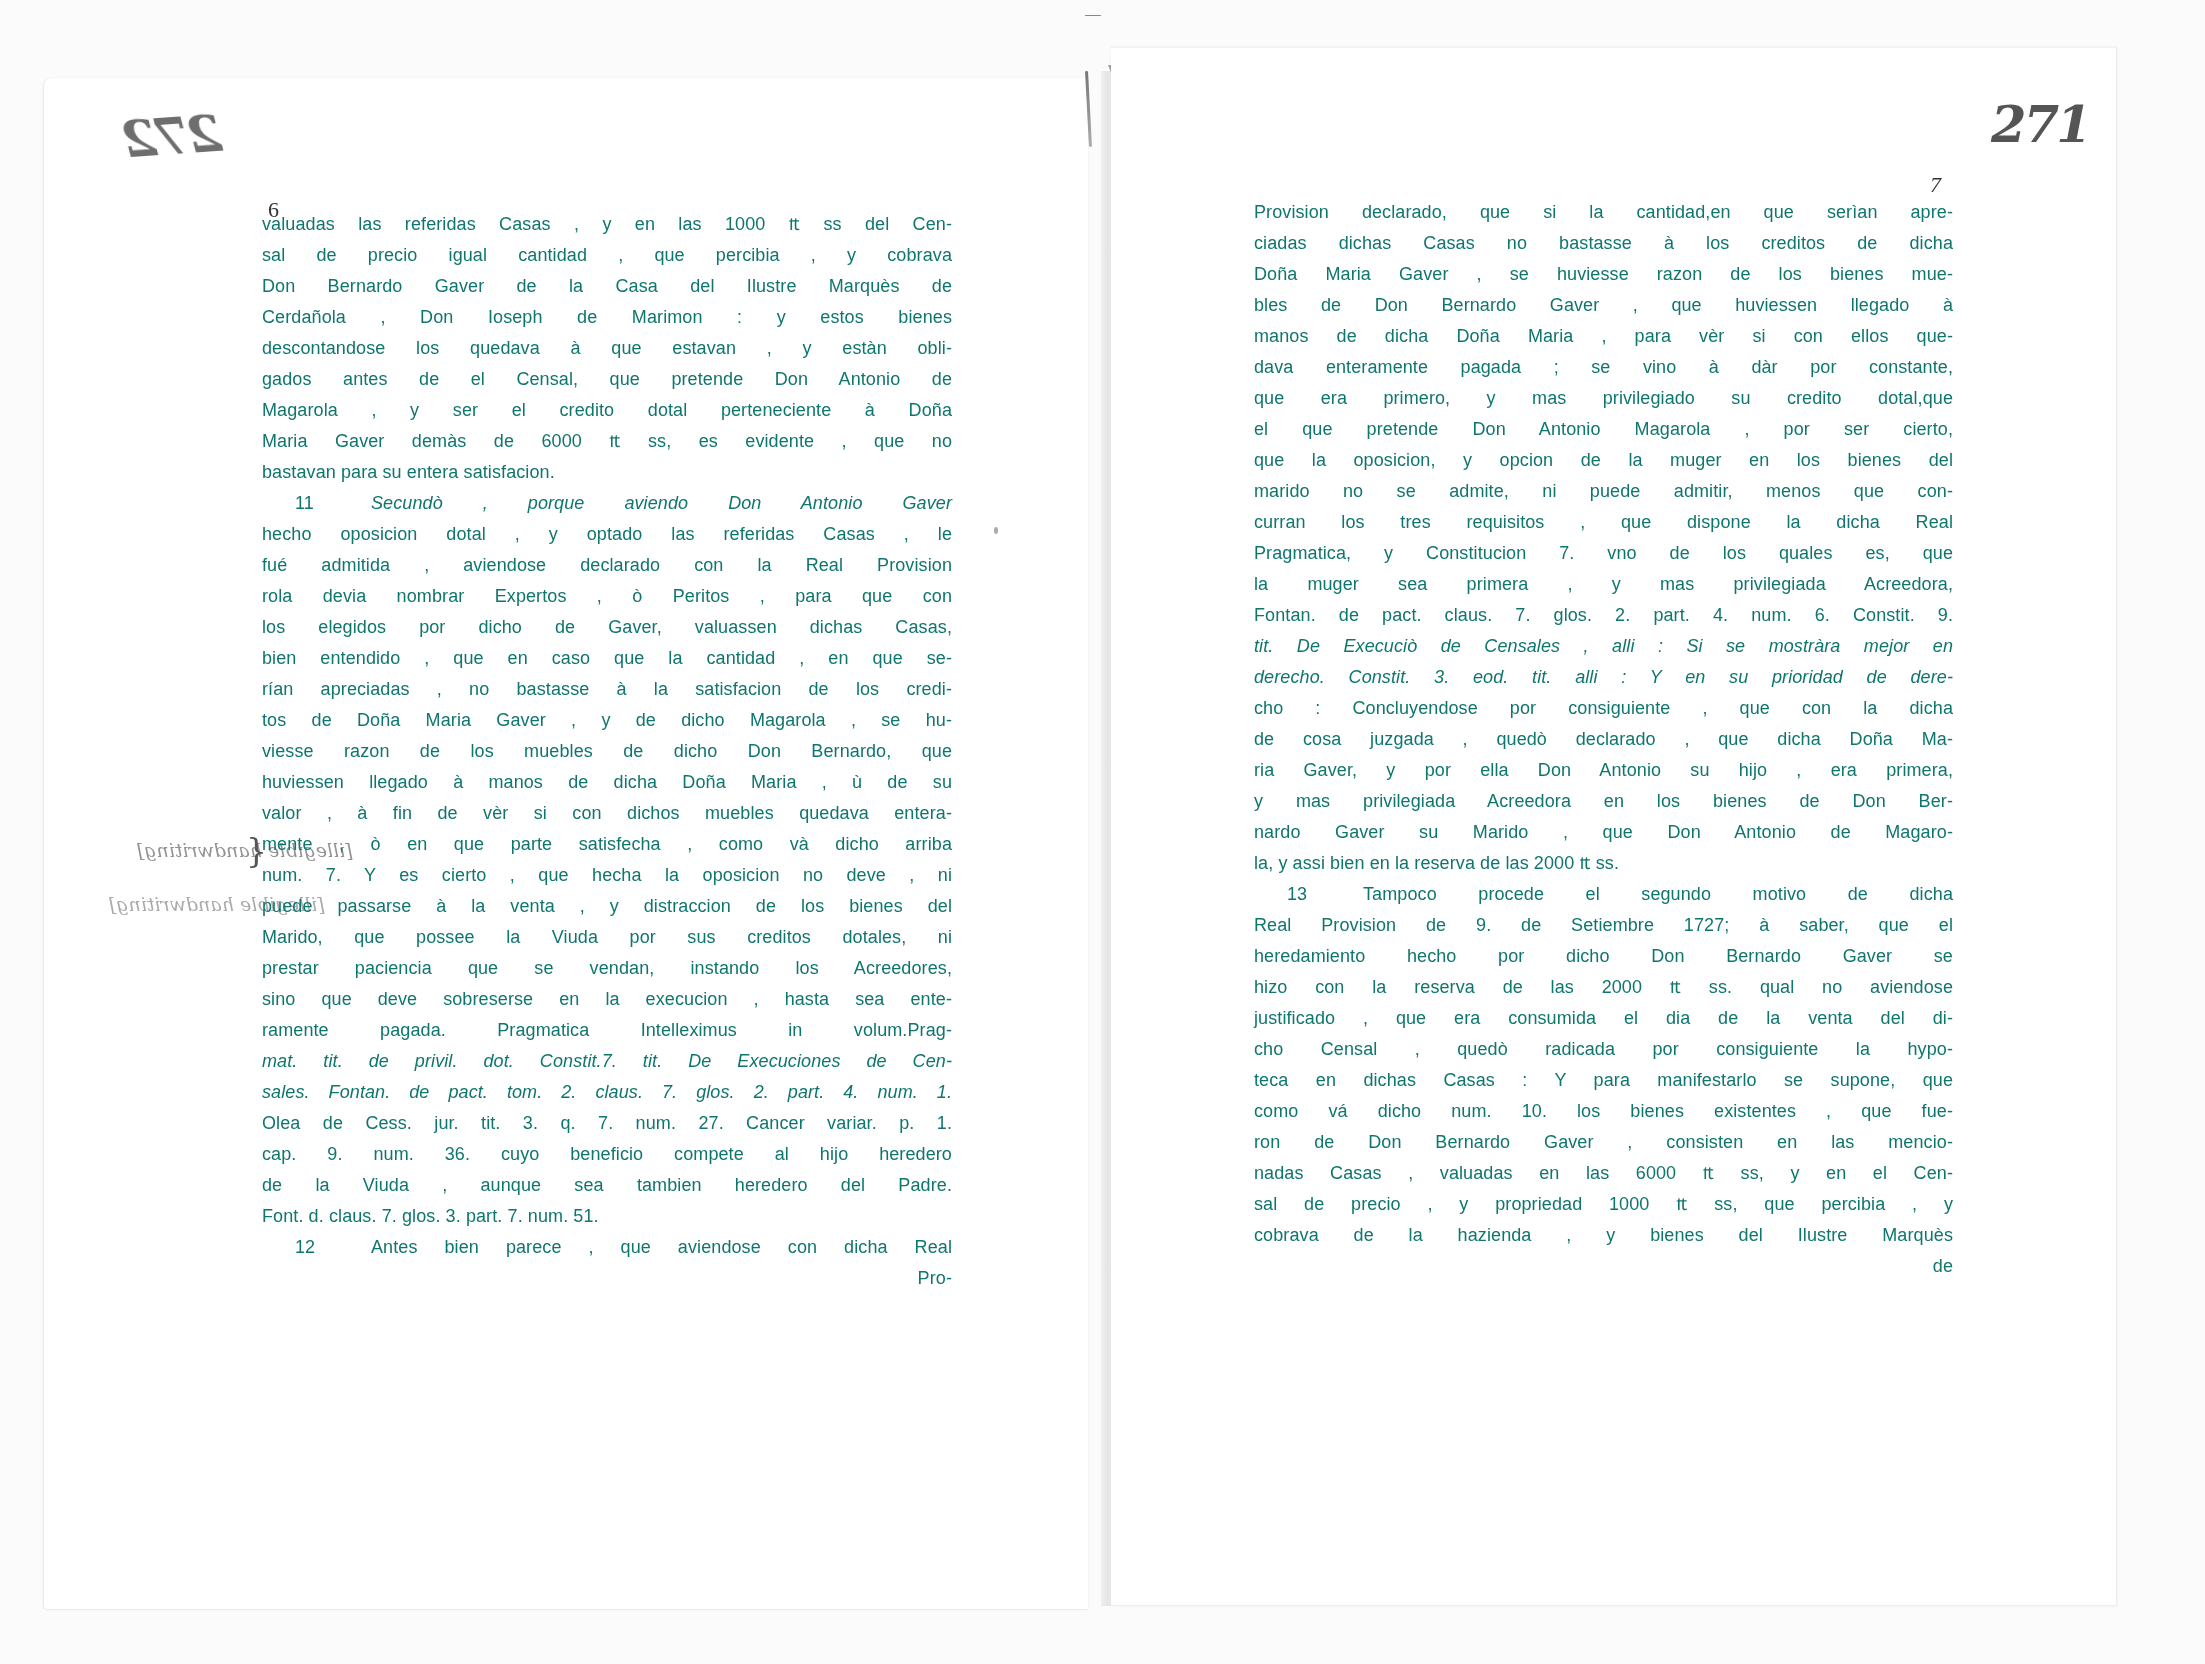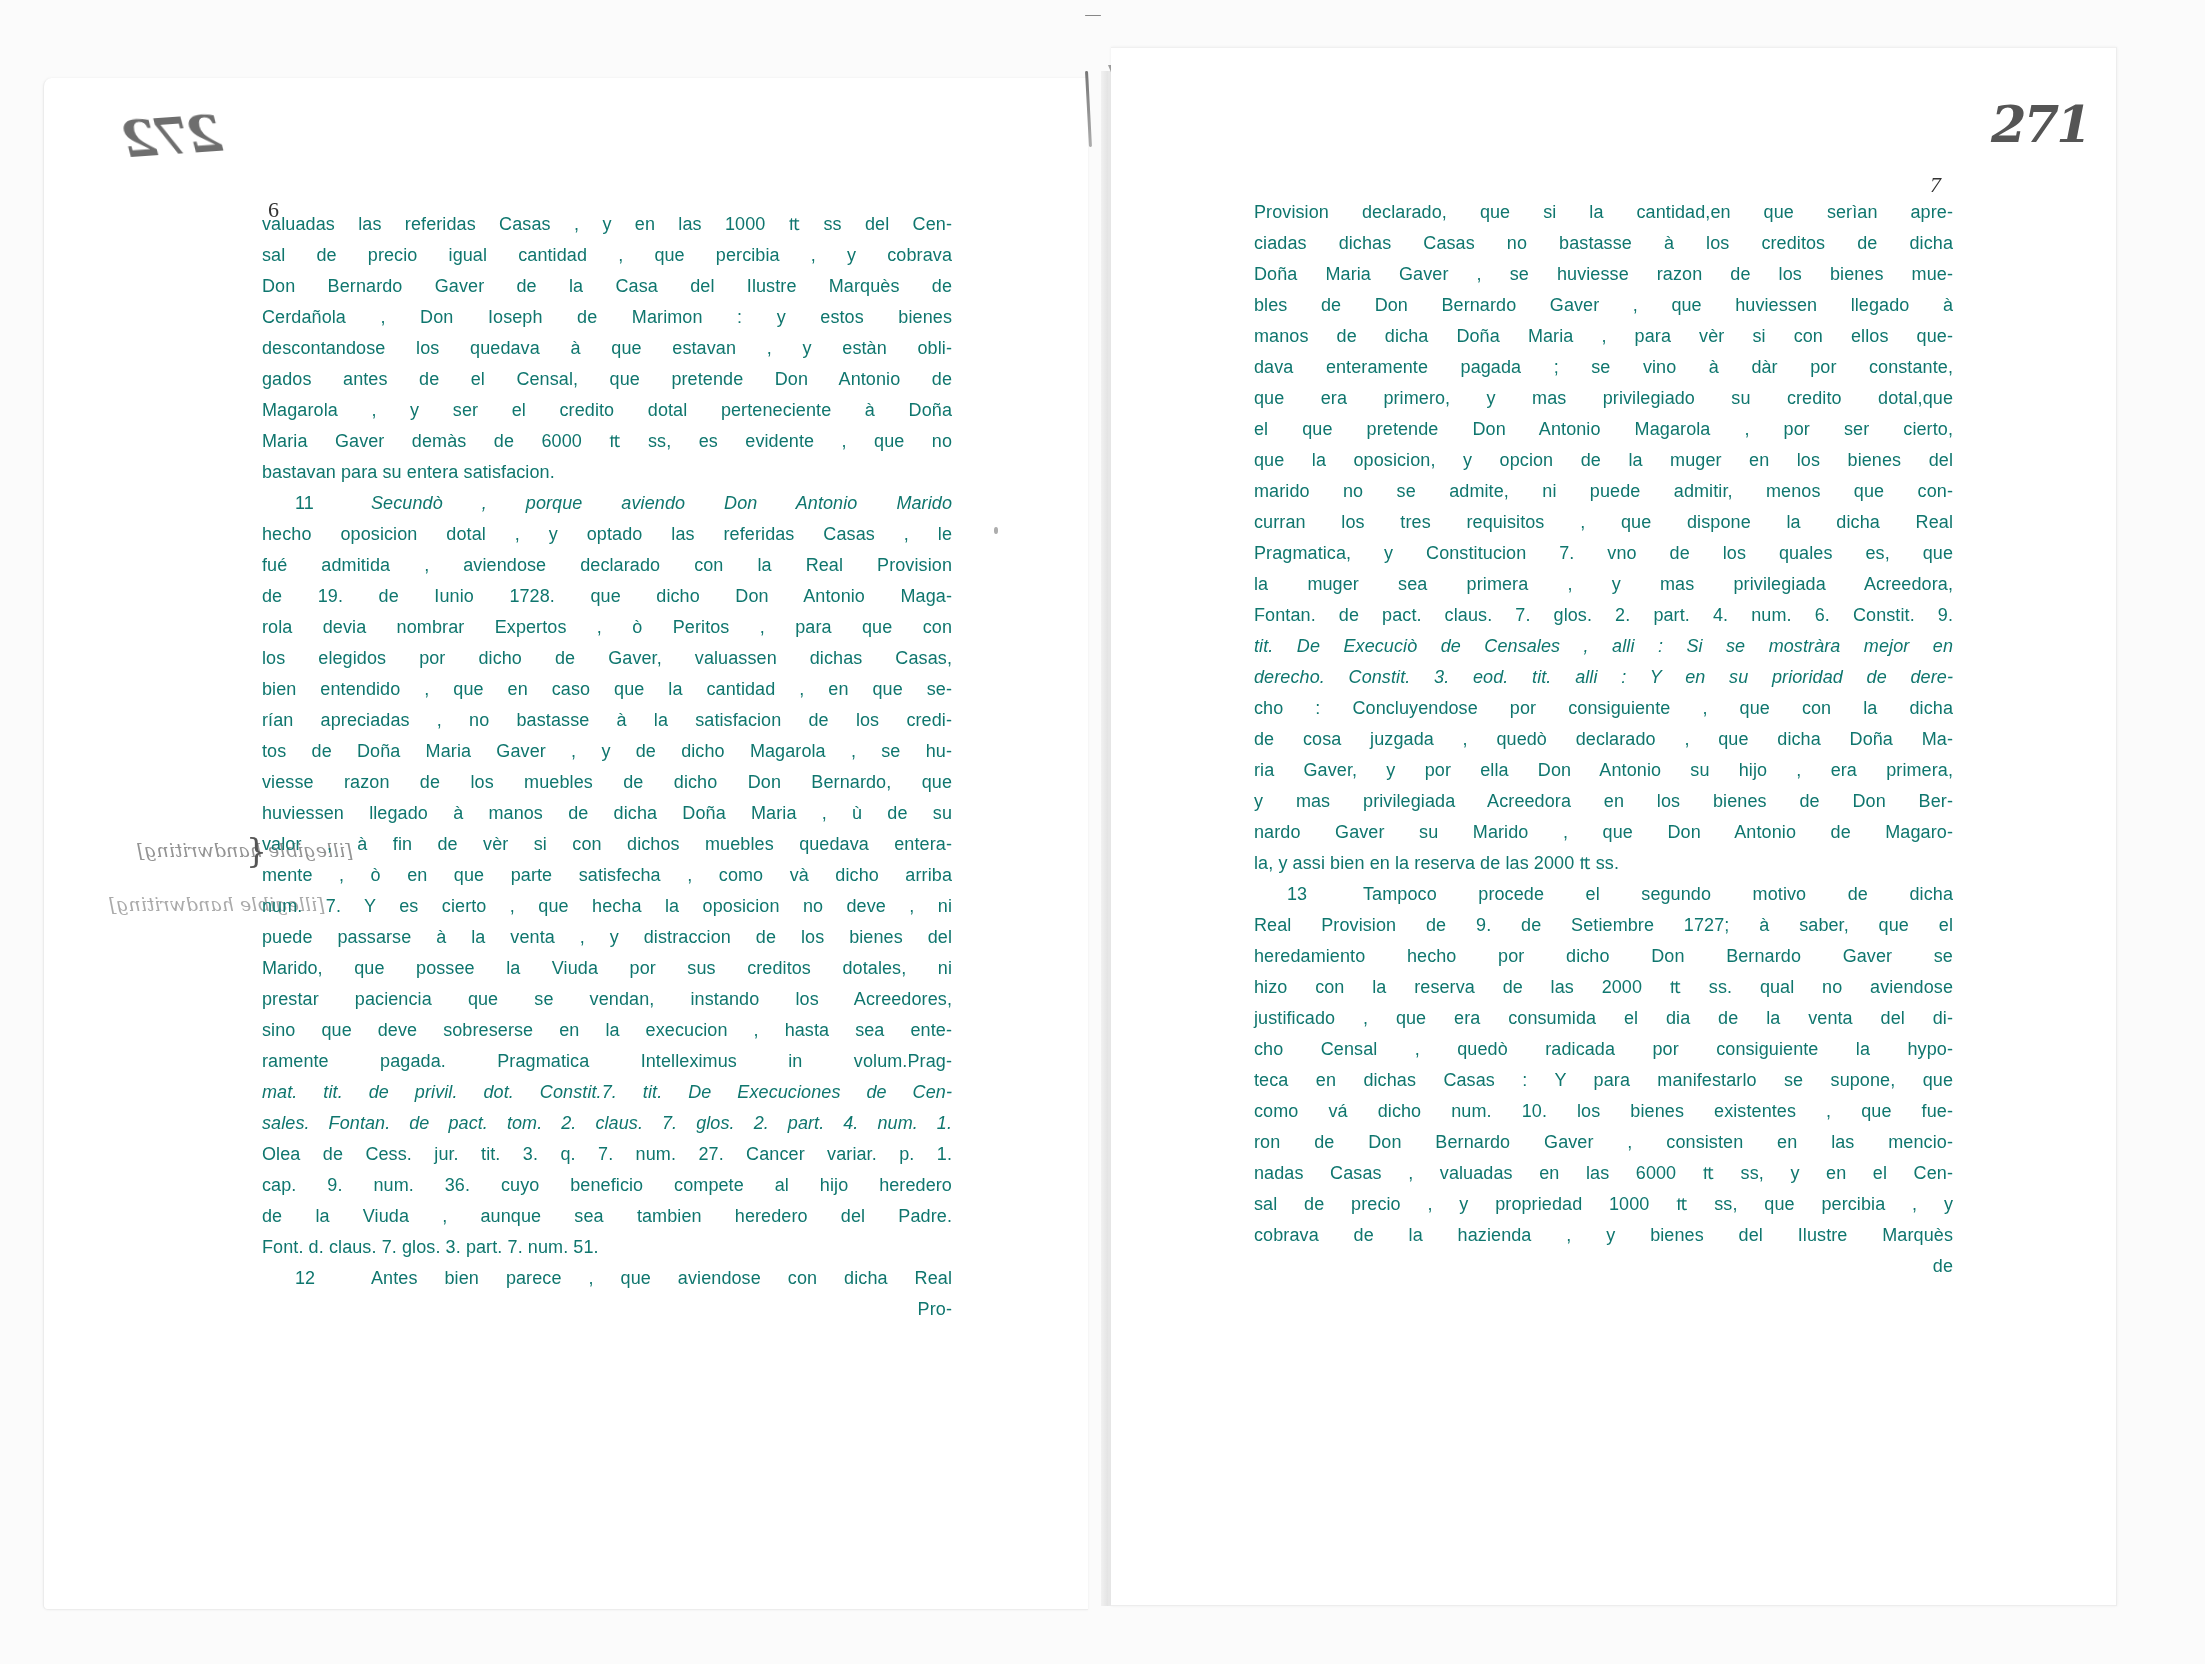--- a/index.html
+++ b/index.html
@@ -170,24 +170,23 @@
 <div class="text-block left">
   <span class="line">valuadas las referidas Casas , y en las 1000 ₶ ss del Cen-</span>
   <span class="line">sal de precio igual cantidad , que percibia , y cobrava</span>
   <span class="line">Don Bernardo Gaver de la Casa del Ilustre Marquès de</span>
   <span class="line">Cerdañola , Don Ioseph de Marimon : y estos bienes</span>
   <span class="line">descontandose los quedava à que estavan , y estàn obli-</span>
   <span class="line">gados antes de el Censal, que pretende Don Antonio de</span>
   <span class="line">Magarola , y ser el credito dotal perteneciente à Doña</span>
   <span class="line">Maria Gaver demàs de 6000 ₶ ss, es evidente , que no</span>
   <span class="line last">bastavan para su entera satisfacion.</span>
-  <span class="line indent"><span class="para-num">11</span><span class="it">Secundò , porque aviendo Don Antonio Marido</span></span>
+  <span class="line indent"><span class="para-num">11</span><span class="it">Secundò , porque aviendo Don Antonio Gaver</span></span>
   <span class="line">hecho oposicion dotal , y optado las referidas Casas , le</span>
   <span class="line">fué admitida , aviendose declarado con la Real Provision</span>
-  <span class="line">de 19. de Iunio 1728. que dicho Don Antonio Maga-</span>
   <span class="line">rola devia nombrar Expertos , ò Peritos , para que con</span>
   <span class="line">los elegidos por dicho de Gaver, valuassen dichas Casas,</span>
   <span class="line">bien entendido , que en caso que la cantidad , en que se-</span>
   <span class="line">rían apreciadas , no bastasse à la satisfacion de los credi-</span>
   <span class="line">tos de Doña Maria Gaver , y de dicho Magarola , se hu-</span>
   <span class="line">viesse razon de los muebles de dicho Don Bernardo, que</span>
   <span class="line">huviessen llegado à manos de dicha Doña Maria , ù de su</span>
   <span class="line">valor , à fin de vèr si con dichos muebles quedava entera-</span>
   <span class="line">mente , ò en que parte satisfecha , como và dicho arriba</span>
   <span class="line">num. 7. Y es cierto , que hecha la oposicion no deve , ni</span>

